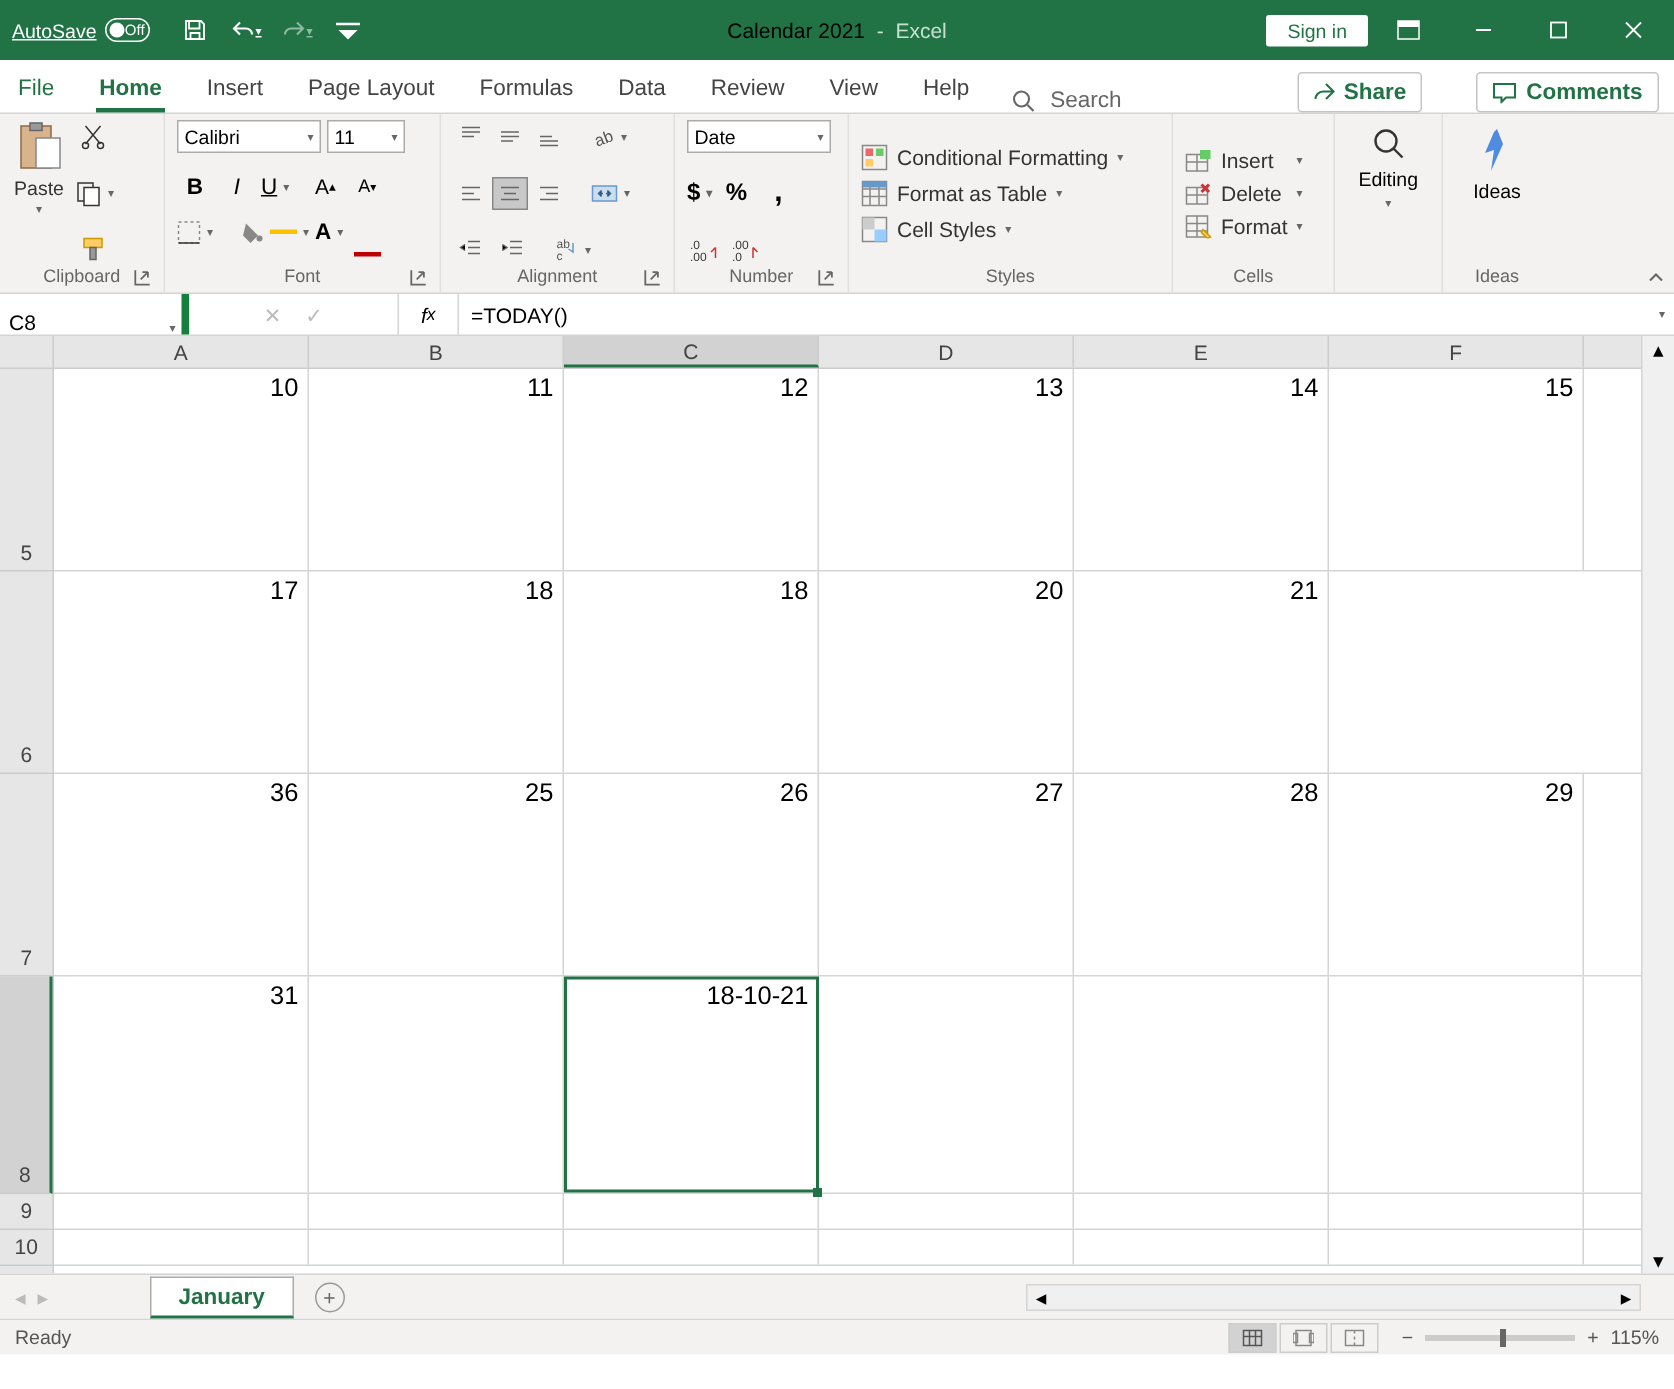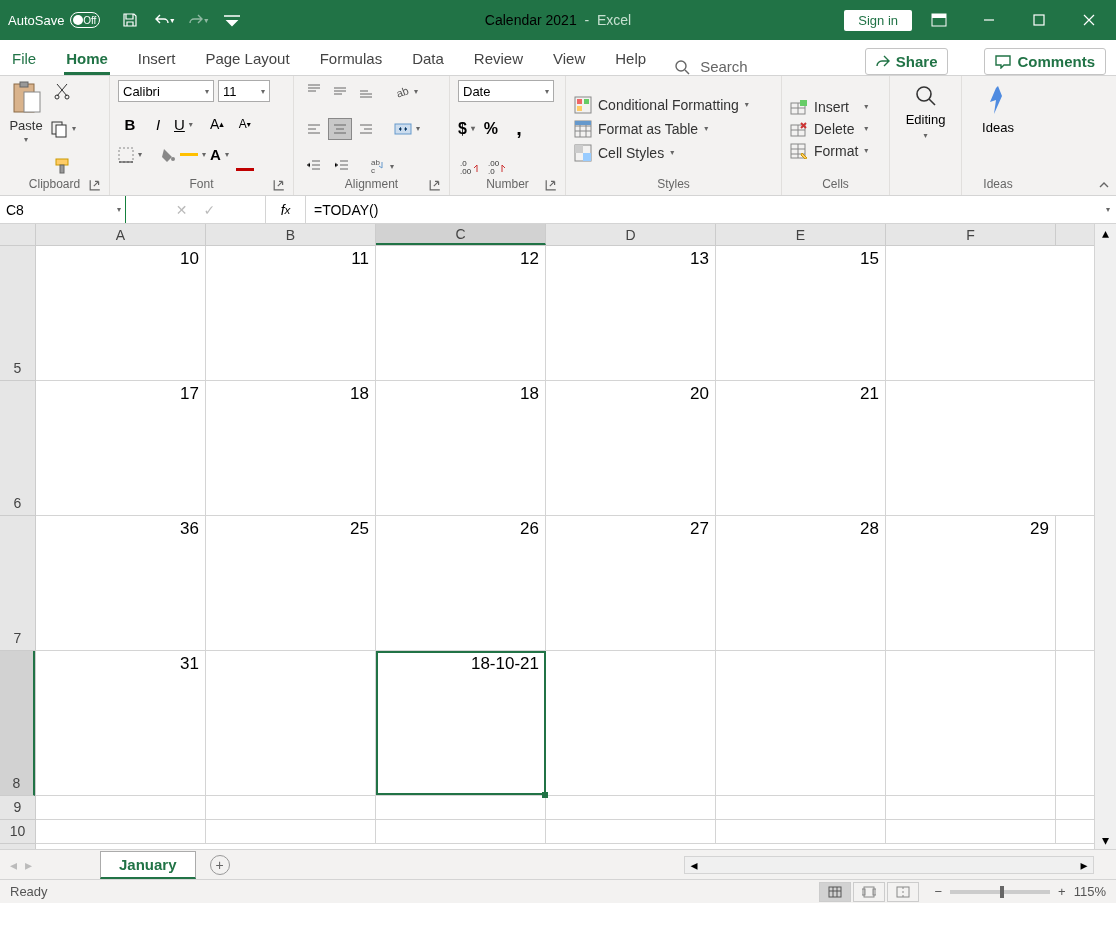--- a/index.html
+++ b/index.html
@@ -1,19 +1,19 @@
 <!DOCTYPE html>
 <html><head>
 <meta charset="utf-8">
 <style>
 * { box-sizing: border-box; margin: 0; padding: 0; font-family: "Segoe UI", Arial, sans-serif; }
 body { width: 1116px; height: 926px; overflow: hidden; background: #fff; font-size: 14px; }
 
 
-.titlebar { height: 40px; background: #217346; display: flex; align-items: center; color: #fff; position: relative; }
+.titlebar { height: 40px; background: #217346; display: flex; align-items: center; color: #fff; position: relative; text-decoration: underline; }
 .titlebar .left { display: flex; align-items: center; gap: 4px; padding-left: 8px; }
 .autosave { display: flex; align-items: center; gap: 6px; font-size: 13px; }
 .toggle { width: 30px; height: 16px; border: 1px solid #fff; border-radius: 10px; display: flex; align-items: center; padding: 0 2px; position: relative; }
 .toggle .knob { width: 10px; height: 10px; border-radius: 50%; background: #fff; }
 .toggle .off { font-size: 10px; margin-left: 13px; position:absolute; right:3px; }
 .qat { display: flex; gap: 10px; margin-left: 14px; align-items: center; }
 .qat svg { width: 16px; height: 16px; }
 .title-center { position: absolute; left: 50%; transform: translateX(-50%); font-size: 14px; }
 .title-center .docname { color: #000000; }
 .title-center .app { color: #c6e0d0; }
@@ -46,21 +46,21 @@
 .font-size { width: 52px; }
 .num-format { width: 96px; }
 .styles-col { display: flex; flex-direction: column; gap: 6px; }
 .style-item { display: flex; align-items: center; gap: 6px; font-size: 14px; color: #333; }
 .cells-col { display: flex; flex-direction: column; gap: 6px; }
 .big-btn { display: flex; flex-direction: column; align-items: center; gap: 4px; font-size: 13px; padding: 4px 8px; }
 .collapse-ribbon { position: absolute; right: 6px; bottom: 4px; }
 
 
 .formulabar { height: 28px; border-bottom: 1px solid #d4d4d4; display: flex; align-items: stretch; background: #fff; }
-.namebox { width: 126px; border-right: 1px solid #15803d; display: flex; align-items: center; padding: 0 6px; font-size: 14px; position: relative; }
+.namebox { width: 126px; border-right: 5px solid #15803d; display: flex; align-items: flex-end; padding: 0 6px; font-size: 14px; position: relative; }
 .namebox .dd { position: absolute; right: 4px; }
 .fx-btns { width: 140px; display: flex; align-items: center; justify-content: center; gap: 16px; border-right: 1px solid #d4d4d4; color: #999; }
 .fx-label { width: 40px; display: flex; align-items: center; justify-content: center; border-right: 1px solid #d4d4d4; font-style: italic; font-size: 14px; }
 .formula-input { flex: 1; padding: 0 8px; display: flex; align-items: center; font-size: 14px; position: relative; }
 .formula-dd { position: absolute; right: 6px; }
 
 
 .grid-area { position: relative; height: 625px; display: flex; }
 .colheaders { position: absolute; top: 0; left: 36px; right: 22px; height: 22px; display: flex; background: #e6e6e6; border-bottom: 1px solid #ccc; }
 .selectall { position: absolute; top: 0; left: 0; width: 36px; height: 22px; background: #e6e6e6; border-right: 1px solid #ccc; border-bottom: 1px solid #ccc; }
@@ -563,20 +563,21 @@
       <div class="rowheader active" style="height: 145px;">8</div>
       <div class="rowheader" style="height: 24px;">9</div>
       <div class="rowheader" style="height: 24px;">10</div>
     </div>
   <div class="cells" id="cells">
       <div class="row" style="height: 135px;">
         <div class="cell">10</div>
         <div class="cell">11</div>
         <div class="cell">12</div>
         <div class="cell">13</div>
+        <div class="cell">14</div>
         <div class="cell">15</div>
       </div>
       <div class="row" style="height: 135px;">
         <div class="cell">17</div>
         <div class="cell">18</div>
         <div class="cell">18</div>
         <div class="cell">20</div>
         <div class="cell">21</div>
       </div>
       <div class="row" style="height: 135px;">

